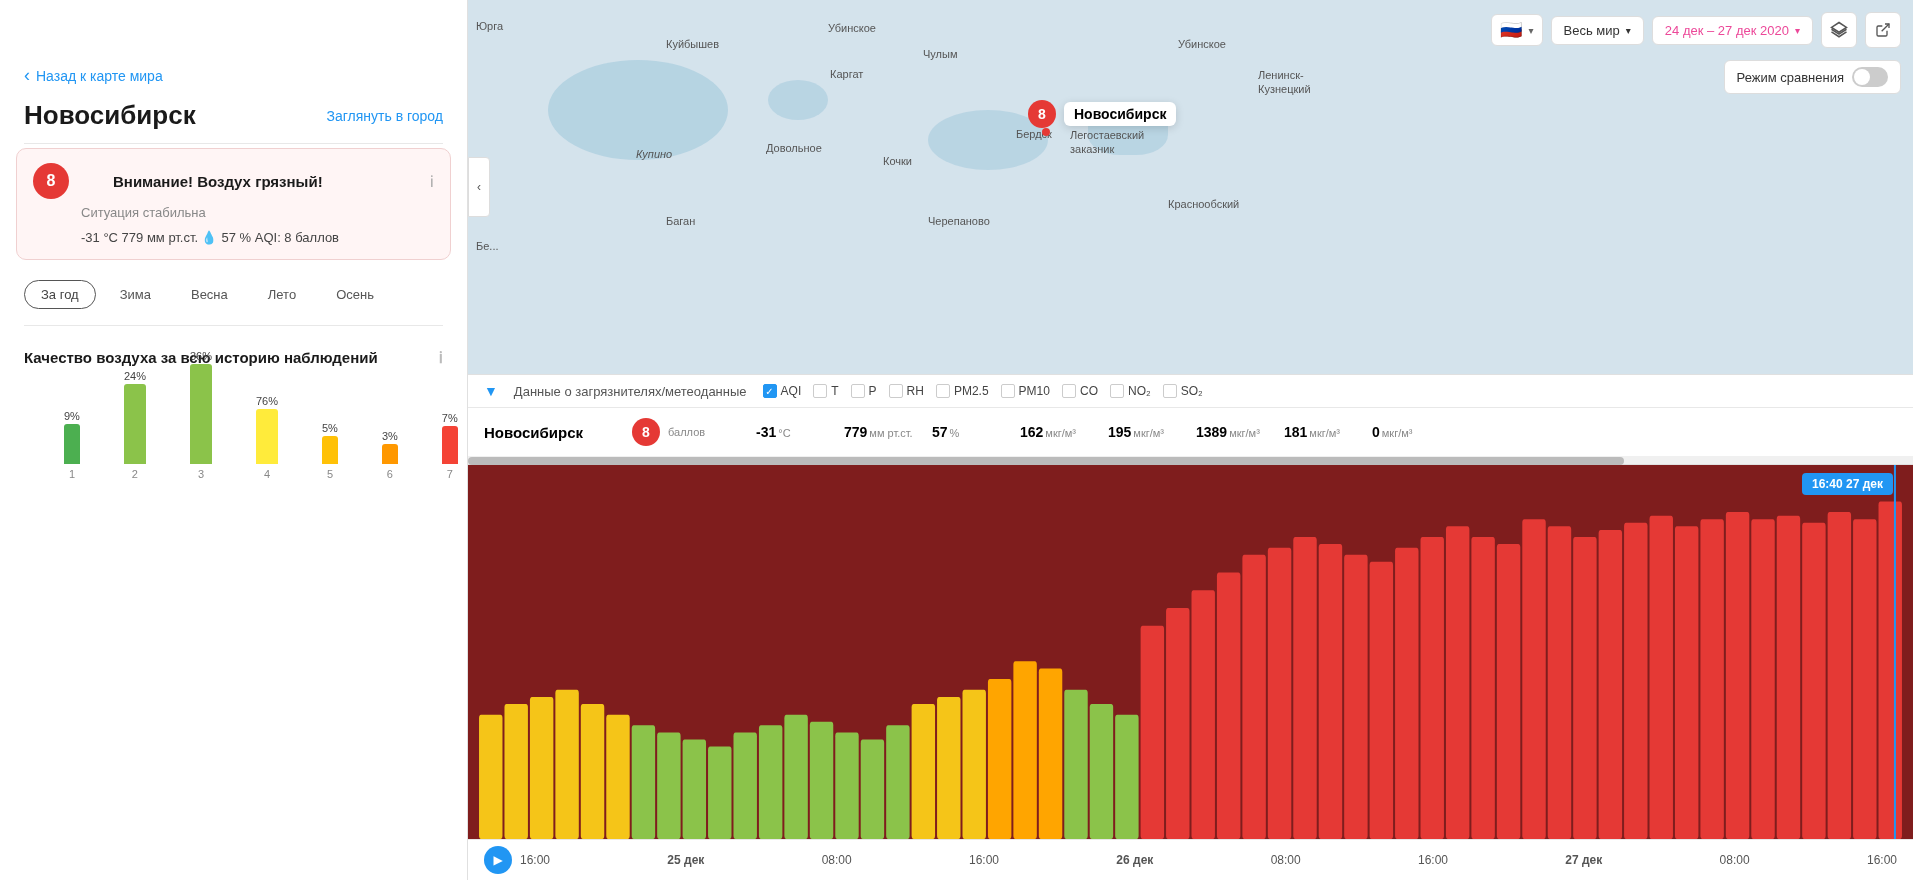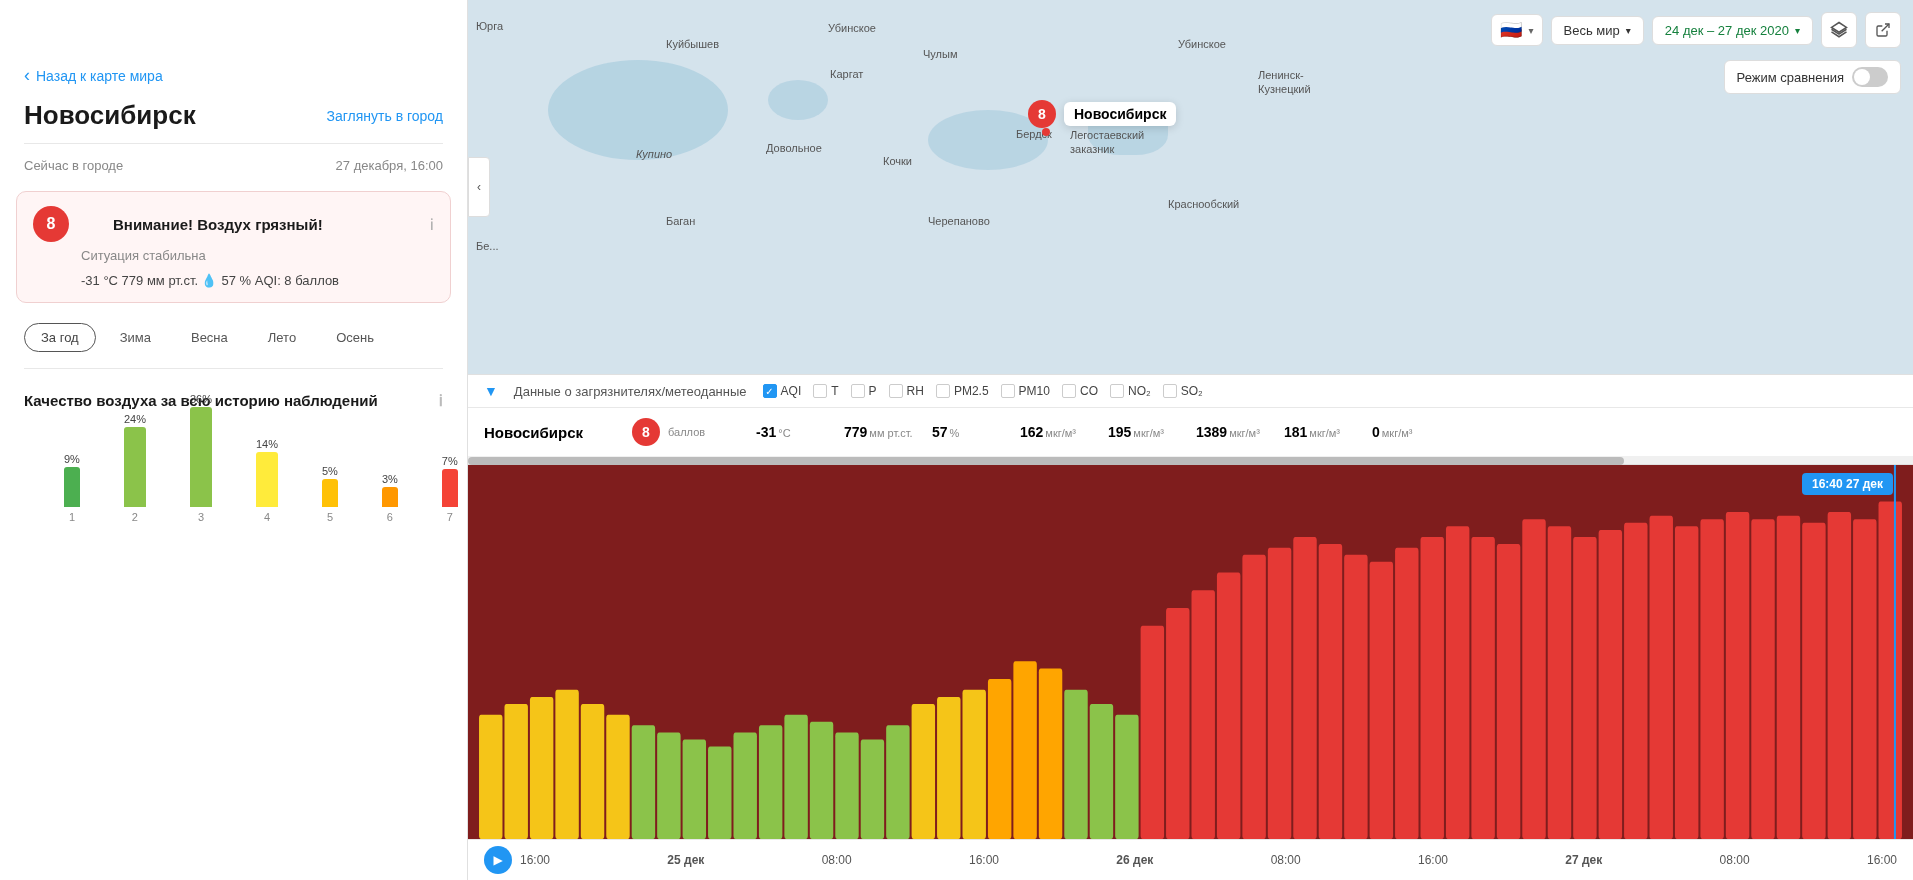--- a/index.html
+++ b/index.html
@@ -237,21 +237,21 @@
       color: #333;
       cursor: pointer;
       display: flex; align-items: center; gap: 6px;
     }
     .date-select {
       background: white;
       border: 1px solid #ddd;
       border-radius: 6px;
       padding: 6px 12px;
       font-size: 13px;
-      color: #15803d;
+      color: #ec4899;
       cursor: pointer;
       display: flex; align-items: center; gap: 6px;
     }
     .map-icon-btn {
       background: white;
       border: 1px solid #ddd;
       border-radius: 6px;
       width: 36px; height: 36px;
       display: flex; align-items: center; justify-content: center;
       cursor: pointer;
@@ -460,24 +460,20 @@
 <div class="left-panel">
   <div class="back-link">Назад к карте мира</div>
 
   <div class="city-header">
     <div class="city-name">Новосибирск</div>
     <div class="city-link">Заглянуть в город</div>
   </div>
 
   <div class="divider"></div>
 
-  <div class="current-info">
-    <span>Сейчас в городе</span>
-    <span>27 декабря, 16:00</span>
-  </div>
 
   <div class="aqi-card">
     <div class="aqi-card-header">
       <div class="aqi-badge">8</div>
       <div>
         <div style="font-size:15px;font-weight:600;color:#1a1a1a;margin-left:32px;">Внимание! Воздух грязный!</div>
       </div>
       <div class="aqi-info-icon">ℹ</div>
     </div>
     <div class="aqi-subtitle">Ситуация стабильна</div>
@@ -511,21 +507,21 @@
           <div class="bar-pct">24%</div>
           <div class="bar-rect" style="height: 80px; background: rgb(139, 195, 74);"></div>
           <div class="bar-label">2</div>
         </div>
         <div class="bar-group">
           <div class="bar-pct">36%</div>
           <div class="bar-rect" style="height: 100px; background: rgb(139, 195, 74);"></div>
           <div class="bar-label">3</div>
         </div>
         <div class="bar-group">
-          <div class="bar-pct">14%</div>
+          <div class="bar-pct">76%</div>
           <div class="bar-rect" style="height: 55px; background: rgb(255, 235, 59);"></div>
           <div class="bar-label">4</div>
         </div>
         <div class="bar-group">
           <div class="bar-pct">5%</div>
           <div class="bar-rect" style="height: 28px; background: rgb(255, 193, 7);"></div>
           <div class="bar-label">5</div>
         </div>
         <div class="bar-group">
           <div class="bar-pct">3%</div>

